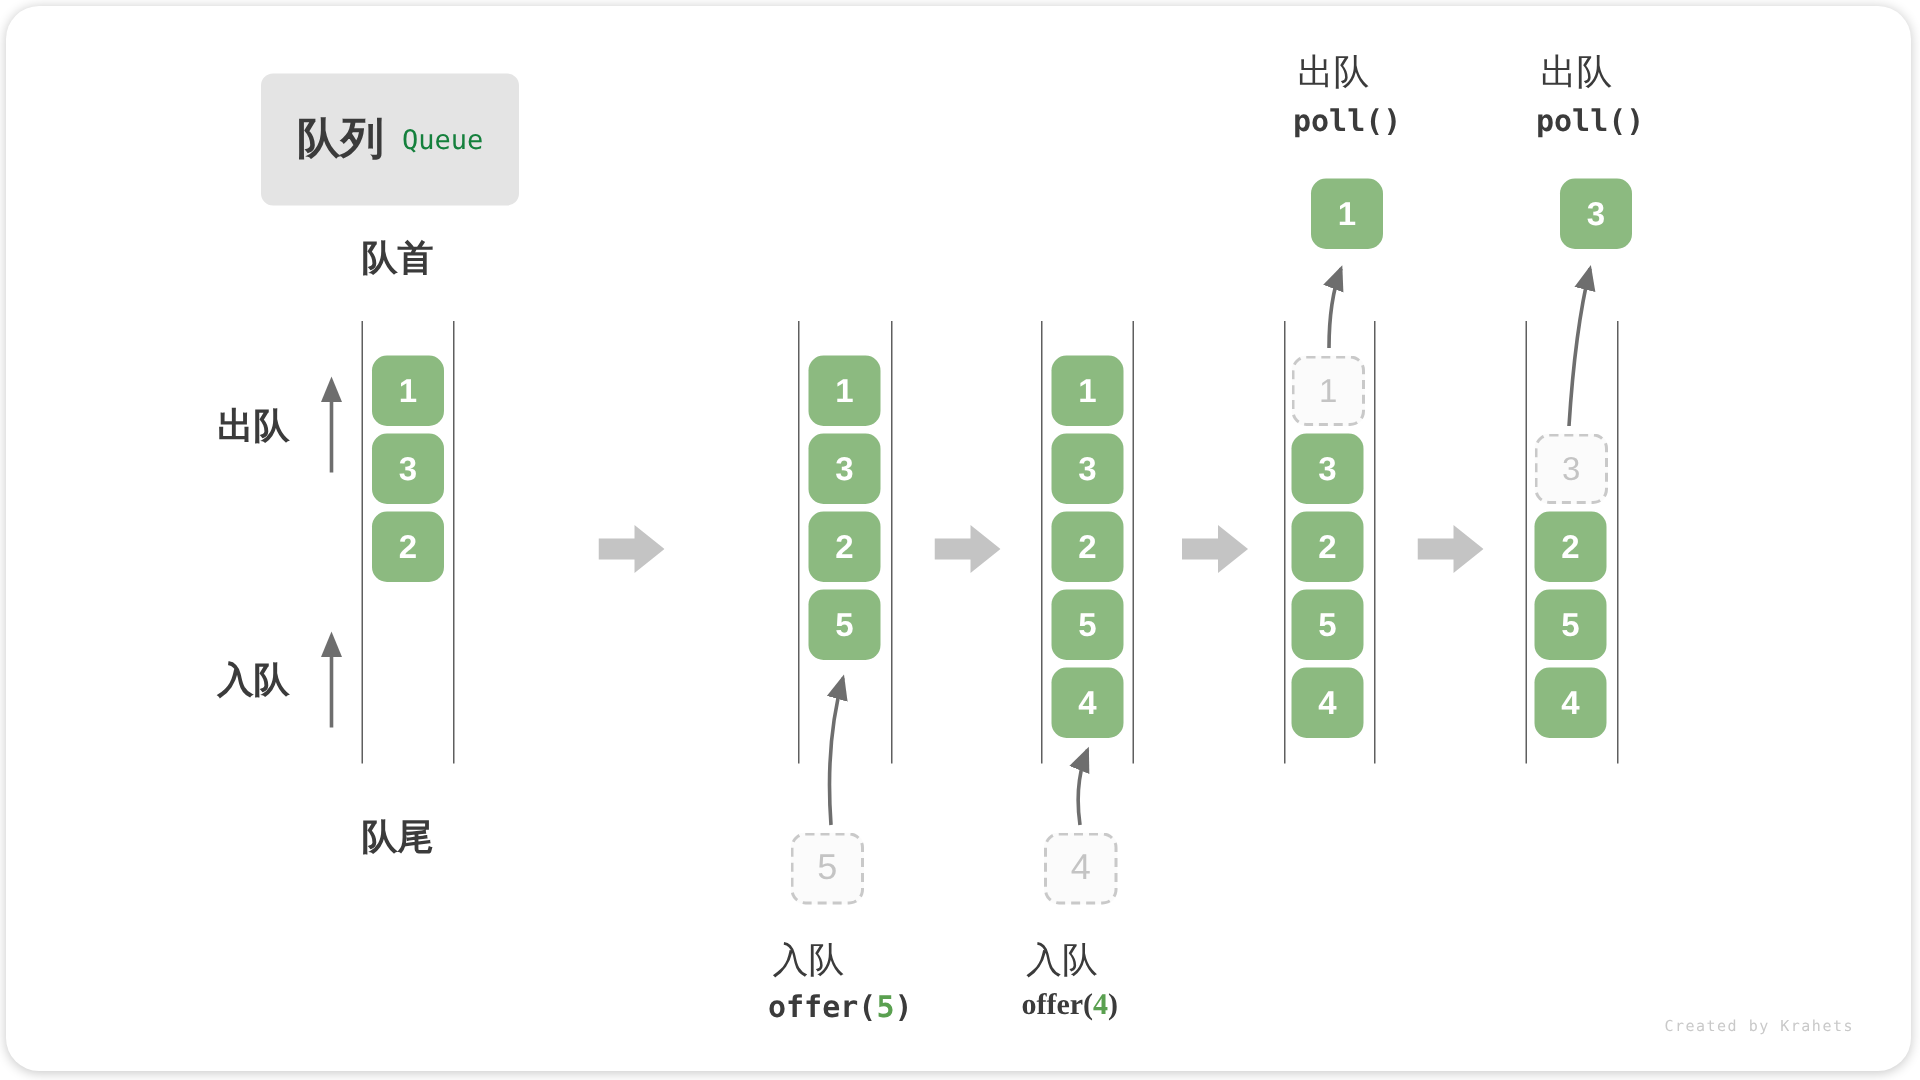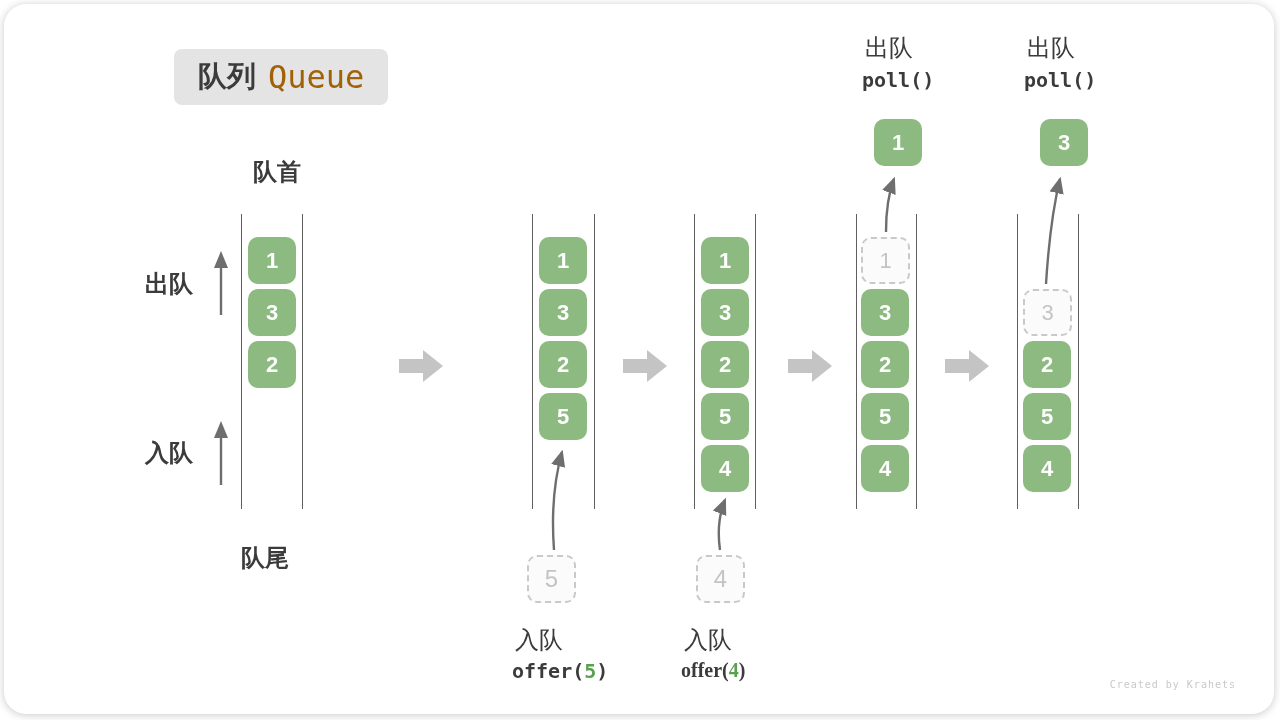--- a/index.html
+++ b/index.html
@@ -1,21 +1,21 @@
 <!DOCTYPE html>
 <html><head>
 <meta charset="utf-8">
 <style>
   html,body{margin:0;padding:0;background:#ffffff;}
   body{width:1280px;height:720px;position:relative;font-family:"Liberation Sans",sans-serif;-webkit-font-smoothing:antialiased;}
   .card{position:absolute;left:4px;top:4px;width:1270px;height:710px;background:#ffffff;border-radius:22px;box-shadow:0 1px 8px rgba(0,0,0,0.22);overflow:hidden;}
 
-  .title-chip{position:absolute;left:170px;top:45px;height:56px;background:#e4e4e4;border-radius:8px;display:flex;align-items:center;padding:0 24px;gap:12px;}
+  .title-chip{position:absolute;left:170px;top:45px;height:56px;background:#e4e4e4;border-radius:8px;display:flex;align-items:center;padding:16px 24px;gap:12px;}
   .title-zh{font-size:29px;font-weight:bold;color:#3b3b3b;}
-  .title-en{font-size:32px;color:#a16207;font-family:"DejaVu Sans Mono",monospace;text-align:center;}
+  .title-en{font-size:18px;color:#15803d;font-family:"DejaVu Sans Mono",monospace;text-align:center;}
 
   .cn-label{position:absolute;font-size:24px;font-weight:bold;color:#3b3b3b;}
   .op-label{position:absolute;font-size:24px;font-weight:500;color:#3b3b3b;}
   .code-label{position:absolute;font-size:20px;color:#3b3b3b;font-family:"DejaVu Sans Mono",monospace;font-weight:bold;}
   .code-label .num{color:#5aa050;}
 
   .rails{position:absolute;top:210px;height:295px;border-left:1.5px solid #5f5f5f;border-right:1.5px solid #5f5f5f;}
 
   .slot{position:absolute;width:48px;height:47px;border-radius:10px;display:flex;align-items:center;justify-content:center;font-size:22px;font-weight:600;}
   .filled{background:#8cba80;color:#ffffff;}
@@ -28,21 +28,21 @@
 </head>
 <body>
 
 <div class="card">
 
   <div class="title-chip">
     <span class="title-zh">队列</span>
     <span class="title-en">Queue</span>
   </div>
 
-  <div class="cn-label" style="left:237px;top:152px;width:60px;text-align:right;">队首</div>
+  <div class="cn-label" style="left:237px;top:152px;width:60px;text-align:left;">队首</div>
   <div class="cn-label" style="left:237px;top:538px;width:60px;text-align:left;">队尾</div>
 
   <div class="cn-label" style="left:141px;top:264px;">出队</div>
   <div class="cn-label" style="left:141px;top:433px;">入队</div>
 
   <svg class="arrow-svg" style="left:206px;top:245px;" width="22" height="68">
     <line x1="11" y1="66" x2="11" y2="15" stroke="#6e6e6e" stroke-width="2.4"></line>
     <polygon points="11,2 4,19 18,19" fill="#6e6e6e"></polygon>
   </svg>
   <svg class="arrow-svg" style="left:206px;top:415px;" width="22" height="68">

